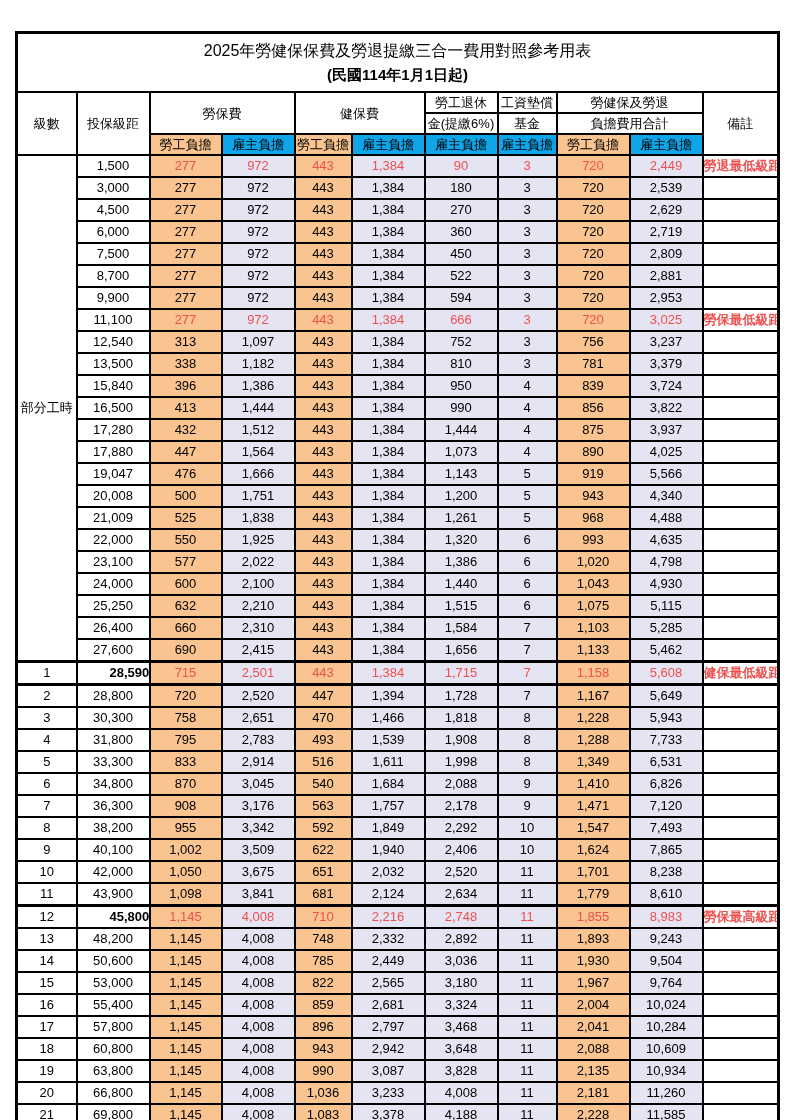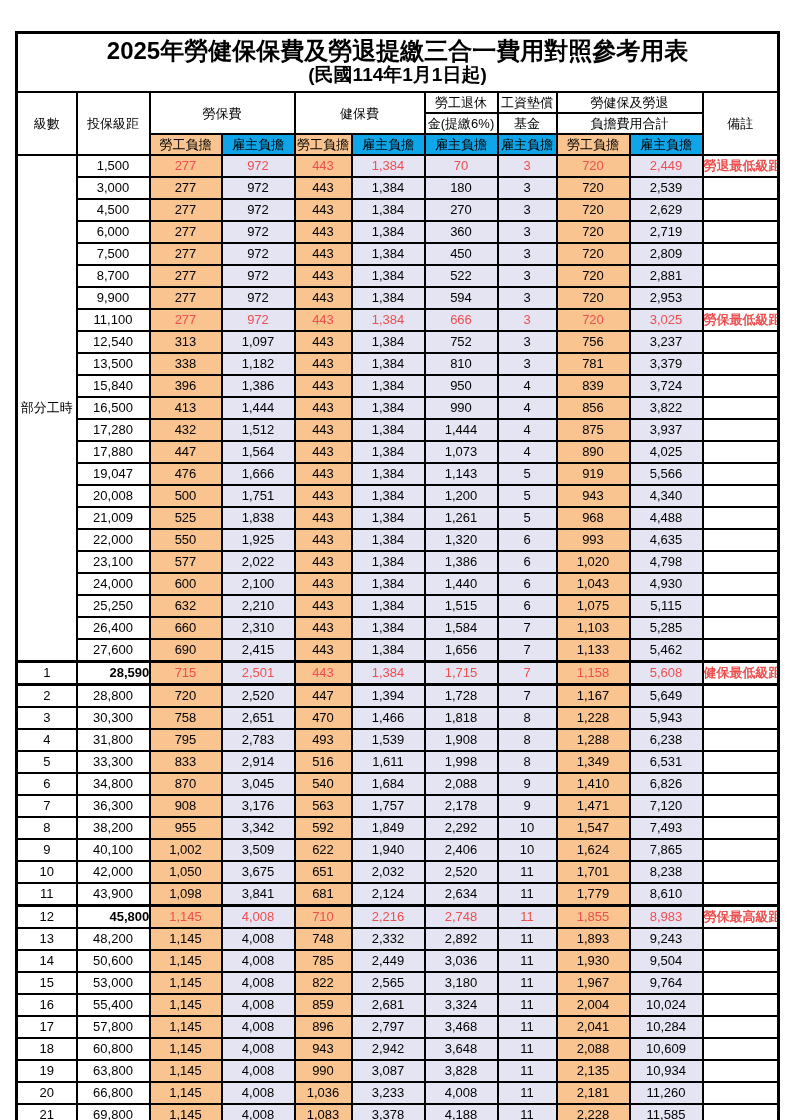--- a/index.html
+++ b/index.html
@@ -24,22 +24,22 @@
     border: 2px solid #000;
     text-align: center;
     vertical-align: middle;
     padding: 0;
     white-space: nowrap;
     overflow: hidden;
   }
 
   
   td.title-cell { padding: 4px 0 5px 0; }
-  .title-line  { font-size: 24px; font-weight: 700; line-height: 26px; }
-  .subtitle-line { font-size: 19px; font-weight: 700; line-height: 22px; }
+  .title-line  { font-size: 16px; font-weight: 400; line-height: 26px; }
+  .subtitle-line { font-size: 15px; font-weight: 700; line-height: 22px; }
 
   
   tr.hrow td { height: 19px; font-size: 13px; line-height: 19px; }
   td.h-emp { background: #f9c48f; margin-top: 20px; }
   td.h-er  { background: #0ea5e9; }
 
   
   tr.drow td { height: 20px; font-size: 13px; line-height: 20px; }
   td.emp { background: #f9c48f; }
   td.er  { background: #e5e4f3; }
@@ -109,21 +109,21 @@
       </tr>
     </tbody>
     <tbody id="table-body">
         <tr class="drow red-row">
           <td rowspan="23" class="parttime-cell">部分工時</td>
           <td class="bracket-cell">1,500</td>
           <td class="emp">277</td>
           <td class="er">972</td>
           <td class="emp">443</td>
           <td class="er">1,384</td>
-          <td class="er">70</td>
+          <td class="er">90</td>
           <td class="er">3</td>
           <td class="emp">720</td>
           <td class="er">2,449</td>
           <td class="note-cell">勞退最低級距</td>
         </tr>
         <tr class="drow">
           <td class="bracket-cell">3,000</td>
           <td class="emp">277</td>
           <td class="er">972</td>
           <td class="emp">443</td>
@@ -428,21 +428,21 @@
         <tr class="drow">
           <td class="level-cell">4</td>
           <td class="bracket-cell">31,800</td>
           <td class="emp">795</td>
           <td class="er">2,783</td>
           <td class="emp">493</td>
           <td class="er">1,539</td>
           <td class="er">1,908</td>
           <td class="er">8</td>
           <td class="emp">1,288</td>
-          <td class="er">6,238</td>
+          <td class="er">7,733</td>
           <td class="note-cell"></td>
         </tr>
         <tr class="drow">
           <td class="level-cell">5</td>
           <td class="bracket-cell">33,300</td>
           <td class="emp">833</td>
           <td class="er">2,914</td>
           <td class="emp">516</td>
           <td class="er">1,611</td>
           <td class="er">1,998</td>

